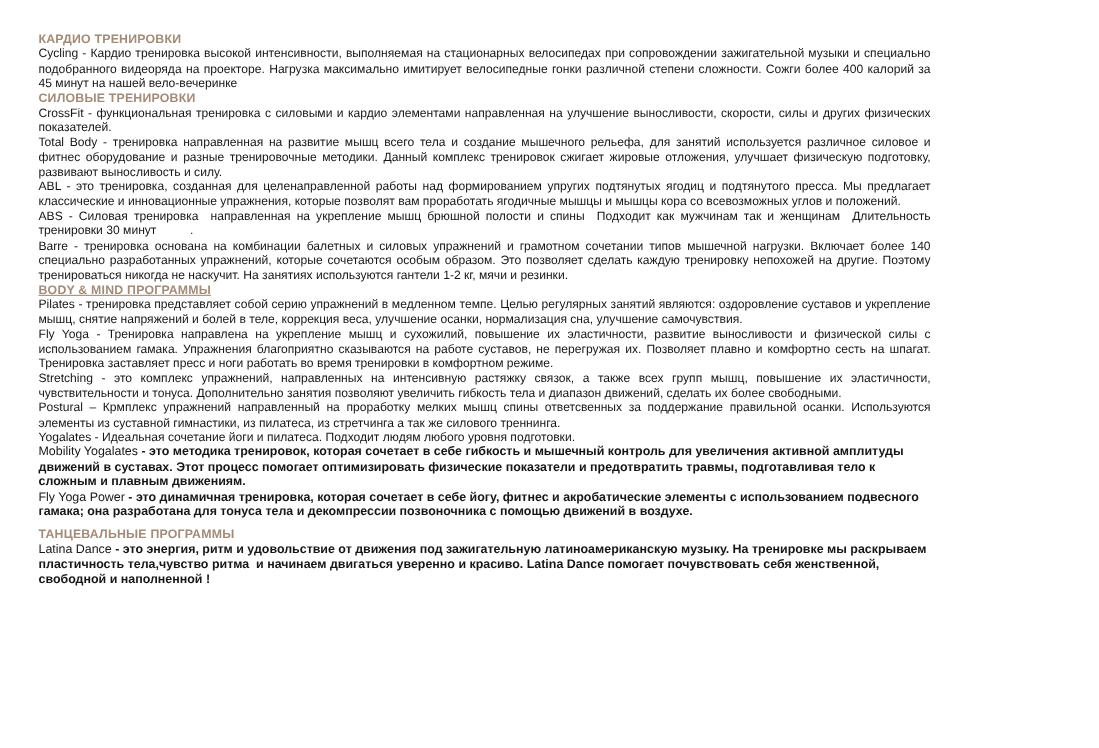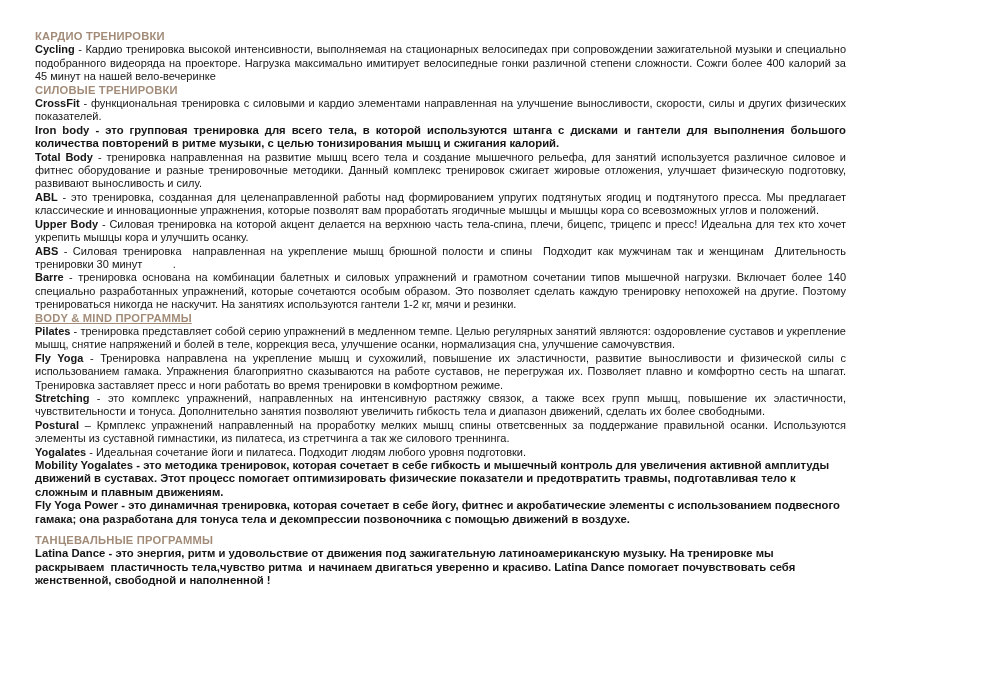--- a/index.html
+++ b/index.html
@@ -32,40 +32,38 @@
   }
   .program-item {
     margin: 0;
     font-size: 11px;
     line-height: 13.4px;
   }
   .program-item.justify {
     text-align: justify;
   }
   .program-name {
-    font-weight: bold;
+    font-weight: normal;
   }
   .program-item.bold-all {
     font-weight: bold;
     font-size: 11.3px;
   }
 </style>
 </head>
 <body style="color: rgb(22, 22, 22);">
 
 <main class="page">
   <div id="programs">
       <h2 class="section-heading" style="color: rgb(162, 140, 121);">КАРДИО ТРЕНИРОВКИ</h2>
       <p class="program-item justify"><span class="program-name">Cycling</span><span> - </span><span>Кардио тренировка высокой интенсивности, выполняемая на стационарных велосипедах при сопровождении зажигательной музыки и специально подобранного видеоряда на проекторе. Нагрузка максимально имитирует велосипедные гонки различной степени сложности. Сожги более 400 калорий за 45 минут на нашей вело-вечеринке</span></p>
       <h2 class="section-heading" style="color: rgb(162, 140, 121);">СИЛОВЫЕ ТРЕНИРОВКИ</h2>
       <p class="program-item justify"><span class="program-name">CrossFit</span><span> - </span><span>функциональная тренировка с силовыми и кардио элементами направленная на улучшение выносливости, скорости, силы и других физических показателей.</span></p>
-      <p class="program-item justify bold-all"><span class="program-name">Iron body</span><span> - </span><span>это групповая тренировка для всего тела, в которой используются штанга с дисками и гантели для выполнения большого количества повторений в ритме музыки, с целью тонизирования мышц и сжигания калорий.</span></p>
       <p class="program-item justify"><span class="program-name">Total Body</span><span> - </span><span>тренировка направленная на развитие мышц всего тела и создание мышечного рельефа, для занятий используется различное силовое и фитнес оборудование и разные тренировочные методики. Данный комплекс тренировок сжигает жировые отложения, улучшает физическую подготовку, развивают выносливость и силу.</span></p>
       <p class="program-item justify"><span class="program-name">ABL</span><span> - </span><span>это тренировка, созданная для целенаправленной работы над формированием упругих подтянутых ягодиц и подтянутого пресса. Мы предлагает классические и инновационные упражнения, которые позволят вам проработать ягодичные мышцы и мышцы кора со всевозможных углов и положений.</span></p>
-      <p class="program-item justify"><span class="program-name">Upper Body</span><span> - </span><span>Силовая тренировка на которой акцент делается на верхнюю часть тела-спина, плечи, бицепс, трицепс и пресс! Идеальна для тех кто хочет укрепить мышцы кора и улучшить осанку.</span></p>
       <p class="program-item justify"><span class="program-name">ABS</span><span> - </span><span>Силовая тренировка&nbsp; направленная на укрепление мышц брюшной полости и спины&nbsp; Подходит как мужчинам так и женщинам&nbsp; Длительность тренировки 30 минут&nbsp;&nbsp;&nbsp;&nbsp;&nbsp;&nbsp;&nbsp;&nbsp;&nbsp;&nbsp;.</span></p>
       <p class="program-item justify"><span class="program-name">Barre</span><span> - </span><span>тренировка основана на комбинации балетных и силовых упражнений и грамотном сочетании типов мышечной нагрузки. Включает более 140 специально разработанных упражнений, которые сочетаются особым образом. Это позволяет сделать каждую тренировку непохожей на другие. Поэтому тренироваться никогда не наскучит. На занятиях используются гантели 1-2 кг, мячи и резинки.</span></p>
       <h2 class="section-heading" style="color: rgb(162, 140, 121); text-decoration: underline;">BODY &amp; MIND ПРОГРАММЫ</h2>
       <p class="program-item justify"><span class="program-name">Pilates</span><span> - </span><span>тренировка представляет собой серию упражнений в медленном темпе. Целью регулярных занятий являются: оздоровление суставов и укрепление мышц, снятие напряжений и болей в теле, коррекция веса, улучшение осанки, нормализация сна, улучшение самочувствия.</span></p>
       <p class="program-item justify"><span class="program-name">Fly Yoga</span><span> - </span><span>Тренировка направлена на укрепление мышц и сухожилий, повышение их эластичности, развитие выносливости и физической силы с использованием гамака. Упражнения благоприятно сказываются на работе суставов, не перегружая их. Позволяет плавно и комфортно сесть на шпагат. Тренировка заставляет пресс и ноги работать во время тренировки в комфортном режиме.</span></p>
       <p class="program-item justify"><span class="program-name">Stretching</span><span> - </span><span>это комплекс упражнений, направленных на интенсивную растяжку связок, а также всех групп мышц, повышение их эластичности, чувствительности и тонуса. Дополнительно занятия позволяют увеличить гибкость тела и диапазон движений, сделать их более свободными.</span></p>
       <p class="program-item justify"><span class="program-name">Postural</span><span> – </span><span>Крмплекс упражнений направленный на проработку мелких мышц спины ответсвенных за поддержание правильной осанки. Используются элементы из суставной гимнастики, из пилатеса, из стретчинга а так же силового треннинга.</span></p>
       <p class="program-item"><span class="program-name">Yogalates</span><span> - </span><span>Идеальная сочетание йоги и пилатеса. Подходит людям любого уровня подготовки.</span></p>
       <p class="program-item bold-all"><span class="program-name">Mobility Yogalates</span><span> - </span><span>это методика тренировок, которая сочетает в себе гибкость и мышечный контроль для увеличения активной амплитуды движений в суставах. Этот процесс помогает оптимизировать физические показатели и предотвратить травмы, подготавливая тело к сложным и плавным движениям.</span></p>
       <p class="program-item bold-all"><span class="program-name">Fly Yoga Power</span><span> - </span><span>это динамичная тренировка, которая сочетает в себе йогу, фитнес и акробатические элементы с использованием подвесного гамака; она разработана для тонуса тела и декомпрессии позвоночника с помощью движений в воздухе.</span></p>

